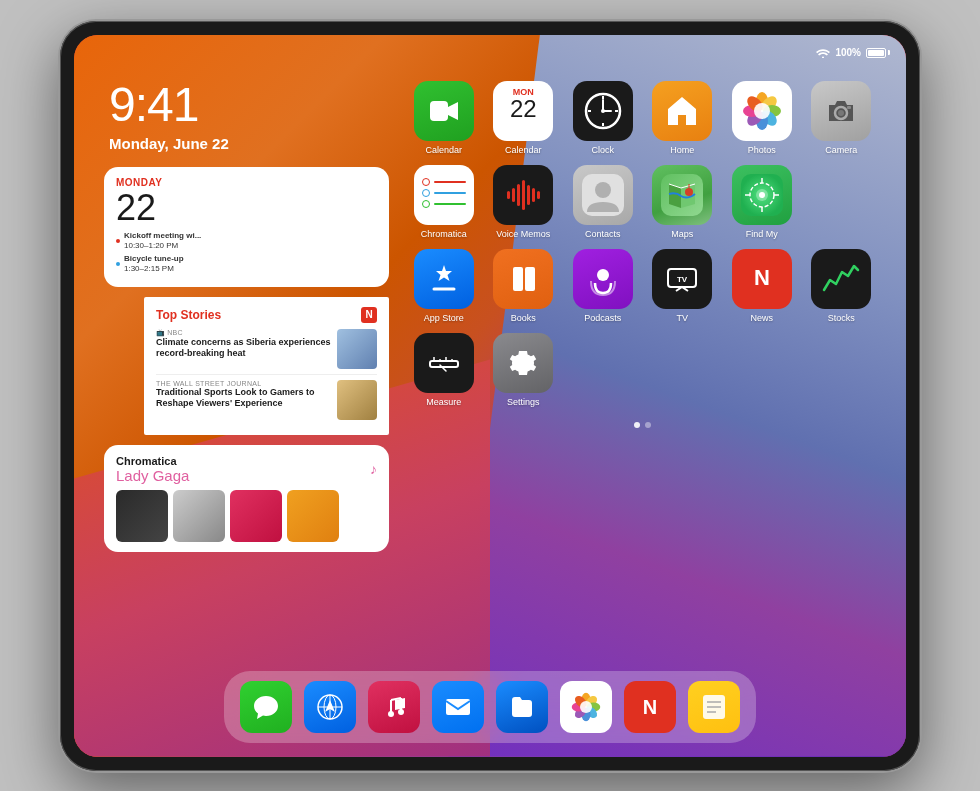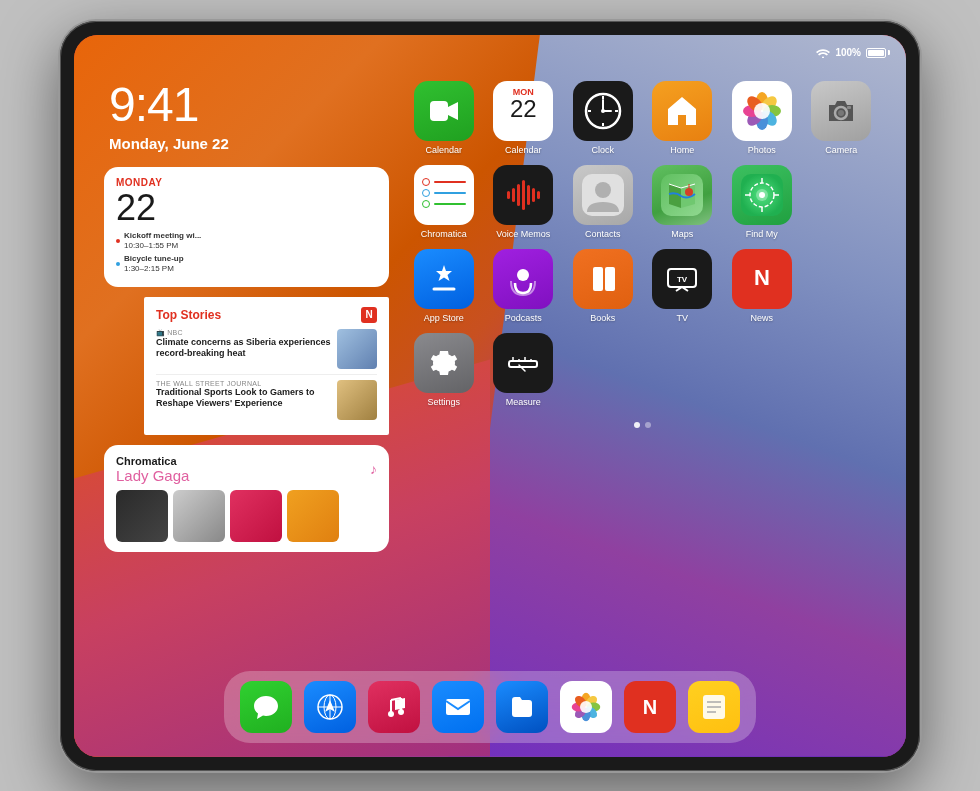--- a/index.html
+++ b/index.html
@@ -598,21 +598,21 @@
         <div class="widgets-row">
 
           <div class="widget-calendar">
             <div class="widget-calendar-header">MONDAY</div>
             <div class="widget-calendar-day">22</div>
             <div class="widget-calendar-events">
               <div class="calendar-event">
                 <div class="event-dot" style="background:#e03020;"></div>
                 <div>
                   <div class="event-text" style="font-weight:600;">Kickoff meeting wi...</div>
-                  <div class="event-text">10:30–1:55 PM</div>
+                  <div class="event-text">10:30–1:20 PM</div>
                 </div>
               </div>
               <div class="calendar-event">
                 <div class="event-dot" style="background:#30a0e0;"></div>
                 <div>
                   <div class="event-text" style="font-weight:600;">Bicycle tune-up</div>
                   <div class="event-text">1:30–2:15 PM</div>
                 </div>
               </div>
             </div>
@@ -848,86 +848,94 @@
             <div class="app-icon-img icon-appstore">
               <svg width="36" height="36" viewBox="0 0 36 36" fill="white">
                 <path d="M18 4 L20 10 L26 10 L21.5 14 L23.5 20 L18 16.5 L12.5 20 L14.5 14 L10 10 L16 10 Z"></path>
                 <line x1="8" y1="28" x2="28" y2="28" stroke="white" stroke-width="3" stroke-linecap="round"></line>
               </svg>
             </div>
             <span class="app-label">App Store</span>
           </div>
 
           <div class="app-icon">
+            <div class="app-icon-img icon-books">
+              <svg width="36" height="36" viewBox="0 0 36 36" fill="white">
+                <rect x="8" y="6" width="10" height="24" rx="2"></rect>
+                <rect x="20" y="6" width="10" height="24" rx="2"></rect>
+              </svg>
+            </div>
+            <span class="app-label">Books</span>
+          </div>
+
+          <div class="app-icon">
             <div class="app-icon-img icon-podcasts">
               <svg width="36" height="36" viewBox="0 0 36 36" fill="white">
                 <circle cx="18" cy="14" r="6"></circle>
                 <path d="M10 22 Q10 32 18 32 Q26 32 26 22" fill="none" stroke="white" stroke-width="2.5"></path>
                 <path d="M6 20 Q6 34 18 34 Q30 34 30 20" fill="none" stroke="white" stroke-width="2" opacity="0.5"></path>
               </svg>
             </div>
             <span class="app-label">Podcasts</span>
           </div>
 
           <div class="app-icon">
-            <div class="app-icon-img icon-books">
-              <svg width="36" height="36" viewBox="0 0 36 36" fill="white">
-                <rect x="8" y="6" width="10" height="24" rx="2"></rect>
-                <rect x="20" y="6" width="10" height="24" rx="2"></rect>
-              </svg>
-            </div>
-            <span class="app-label">Books</span>
-          </div>
-
-          <div class="app-icon">
             <div class="app-icon-img icon-tv">
               <svg width="36" height="36" viewBox="0 0 36 36">
                 <rect x="4" y="8" width="28" height="18" rx="3" fill="none" stroke="white" stroke-width="2"></rect>
                 <path d="M12 30 L18 26 L24 30" fill="none" stroke="white" stroke-width="2"></path>
                 <text x="18" y="21" text-anchor="middle" fill="white" font-size="8" font-weight="bold">TV</text>
               </svg>
             </div>
             <span class="app-label">TV</span>
           </div>
 
           <div class="app-icon">
             <div class="app-icon-img icon-news">
               <svg width="36" height="36" viewBox="0 0 36 36" fill="white">
                 <text x="18" y="24" text-anchor="middle" font-size="22" font-weight="900">N</text>
               </svg>
             </div>
             <span class="app-label">News</span>
           </div>
 
+          <div class="app-icon">
+            <div class="app-icon-img icon-stocks">
+              <svg width="42" height="42" viewBox="0 0 42 42">
+                <polyline points="4,32 10,22 16,26 22,14 28,18 34,8 38,12" fill="none" stroke="#30d060" stroke-width="2.5" stroke-linecap="round" stroke-linejoin="round"></polyline>
+              </svg>
+            </div>
+            <span class="app-label">Stocks</span>
+          </div>
         </div>
 
         <div class="app-grid" style="grid-template-columns: repeat(6,1fr);">
-
-          <div class="app-icon">
-            <div class="app-icon-img icon-settings">
-              <svg width="36" height="36" viewBox="0 0 36 36" fill="white">
-                <path d="M18 22 a4 4 0 1 0 0-8 a4 4 0 0 0 0 8 z"></path>
-                <path d="M29 18 c0-0.6-0.1-1.3-0.2-1.9 l2.4-1.9 -2.4-4.2 -2.9 1.2 c-1-0.8-2.1-1.4-3.3-1.8 L22 6 H14 l-0.6 3.4 c-1.2 0.4-2.3 1-3.3 1.8 L7.2 10 4.8 14.2 7.2 16.1 C7.1 16.7 7 17.4 7 18 s0.1 1.3 0.2 1.9 L4.8 21.8 7.2 26 l2.9-1.2 c1 0.8 2.1 1.4 3.3 1.8 L14 30 H22 l0.6-3.4 c1.2-0.4 2.3-1 3.3-1.8 L28.8 26 31.2 21.8 28.8 19.9 C28.9 19.3 29 18.6 29 18 z"></path>
-              </svg>
-            </div>
-            <span class="app-label">Settings</span>
-          </div>
 
           <div class="app-icon">
             <div class="app-icon-img icon-measure">
               <svg width="36" height="36" viewBox="0 0 36 36">
                 <rect x="4" y="16" width="28" height="6" rx="2" fill="none" stroke="white" stroke-width="2"></rect>
                 <line x1="8" y1="16" x2="8" y2="12" stroke="white" stroke-width="1.5"></line>
                 <line x1="14" y1="16" x2="14" y2="14" stroke="white" stroke-width="1.5"></line>
                 <line x1="20" y1="16" x2="20" y2="12" stroke="white" stroke-width="1.5"></line>
                 <line x1="26" y1="16" x2="26" y2="14" stroke="white" stroke-width="1.5"></line>
                 <path d="M14 20 L20 26" stroke="white" stroke-width="1.5" stroke-linecap="round"></path>
               </svg>
             </div>
             <span class="app-label">Measure</span>
+          </div>
+
+          <div class="app-icon">
+            <div class="app-icon-img icon-settings">
+              <svg width="36" height="36" viewBox="0 0 36 36" fill="white">
+                <path d="M18 22 a4 4 0 1 0 0-8 a4 4 0 0 0 0 8 z"></path>
+                <path d="M29 18 c0-0.6-0.1-1.3-0.2-1.9 l2.4-1.9 -2.4-4.2 -2.9 1.2 c-1-0.8-2.1-1.4-3.3-1.8 L22 6 H14 l-0.6 3.4 c-1.2 0.4-2.3 1-3.3 1.8 L7.2 10 4.8 14.2 7.2 16.1 C7.1 16.7 7 17.4 7 18 s0.1 1.3 0.2 1.9 L4.8 21.8 7.2 26 l2.9-1.2 c1 0.8 2.1 1.4 3.3 1.8 L14 30 H22 l0.6-3.4 c1.2-0.4 2.3-1 3.3-1.8 L28.8 26 31.2 21.8 28.8 19.9 C28.9 19.3 29 18.6 29 18 z"></path>
+              </svg>
+            </div>
+            <span class="app-label">Settings</span>
           </div>
 
         </div>
 
         <div class="page-dots">
           <div class="page-dot active"></div>
           <div class="page-dot inactive"></div>
         </div>
 
       </div>

